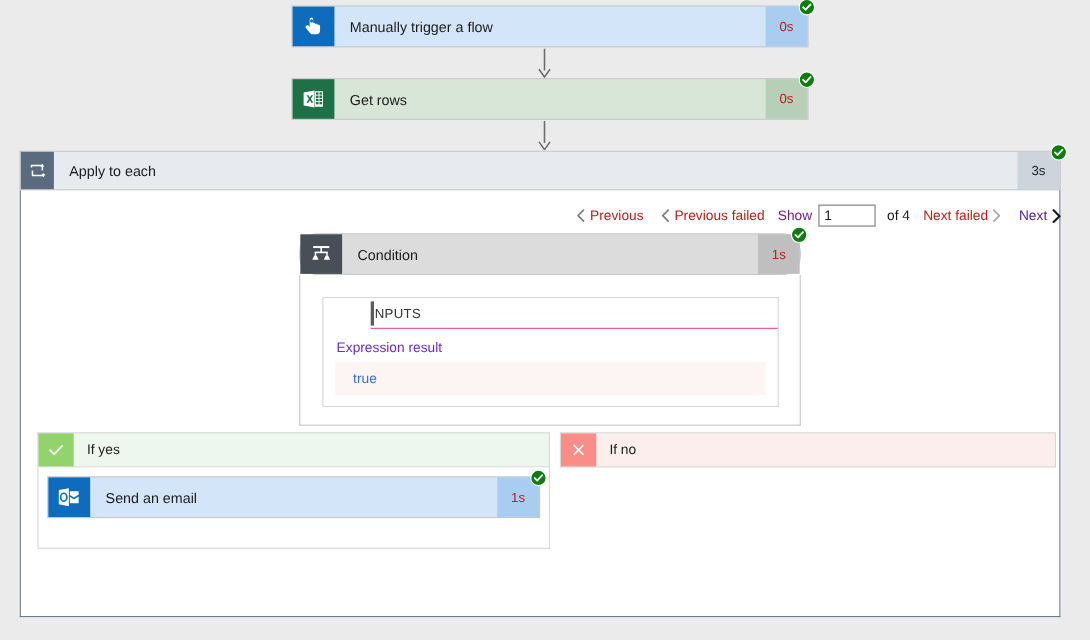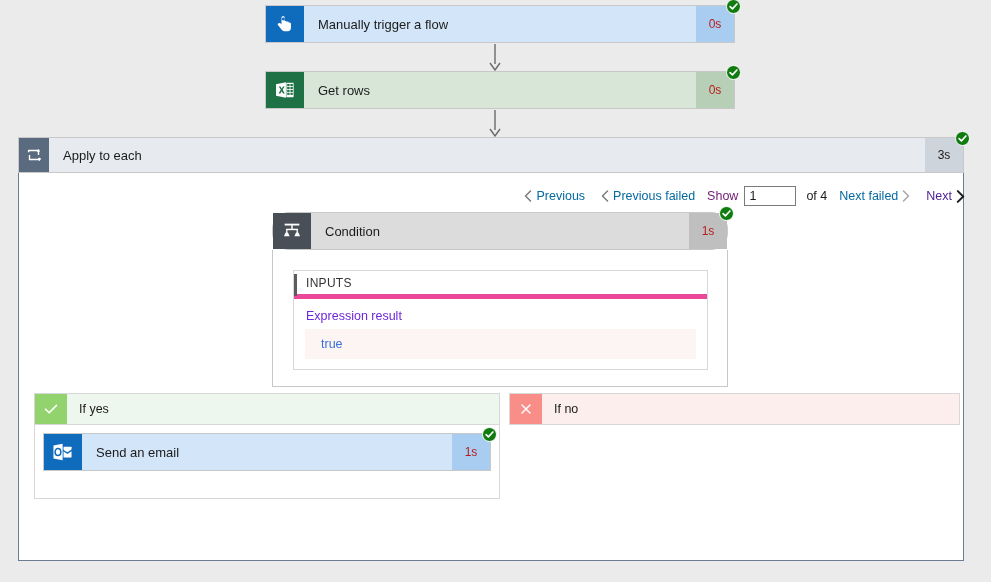--- a/index.html
+++ b/index.html
@@ -134,21 +134,21 @@
     align-items: center;
     height: 22px;
     font-size: 12.5px;
     z-index: 4;
   }
   #pagination .pg {
     display: flex; align-items: center;
     margin-left: 12px;
     white-space: nowrap;
   }
-  .pg-dim { color: #0369a1; }
+  .pg-dim { color: #b91c1c; }
   .pg-mid { color: #701a75; }
   .pg-act { color: #4c1d95; }
   .chev { display: inline-flex; margin: 0 4px; }
   #show-input {
     width: 52px; height: 20px;
     border: 1px solid #7a7a7a;
     background: #ffffff;
     font-family: "Liberation Sans", sans-serif;
     font-size: 12.5px;
     color: #1b1b1b;
@@ -180,26 +180,27 @@
   #inputs-box {
     position: absolute;
     left: 20px; top: 20px;
     width: 415px; height: 100px;
     border: 1px solid #d8d8d8;
     background: #ffffff;
   }
   #inputs-head {
     height: 28px;
     display: flex; align-items: center;
-    padding-left: 12px;
-    border-bottom: 5px solid #ec4899;
+    padding-left: 0;
+    border-bottom: 1px solid #ec4899;
     position: relative;
     font-size: 12px;
     letter-spacing: .3px;
     color: #333333;
+    margin-left: 43px;
   }
   #inputs-head::before {
     content: "";
     position: absolute;
     left: 0; top: 3px;
     width: 3px; height: 22px;
     background: #5c5c5c;
   }
   #expr-label {
     padding: 10px 0 0 12px;

